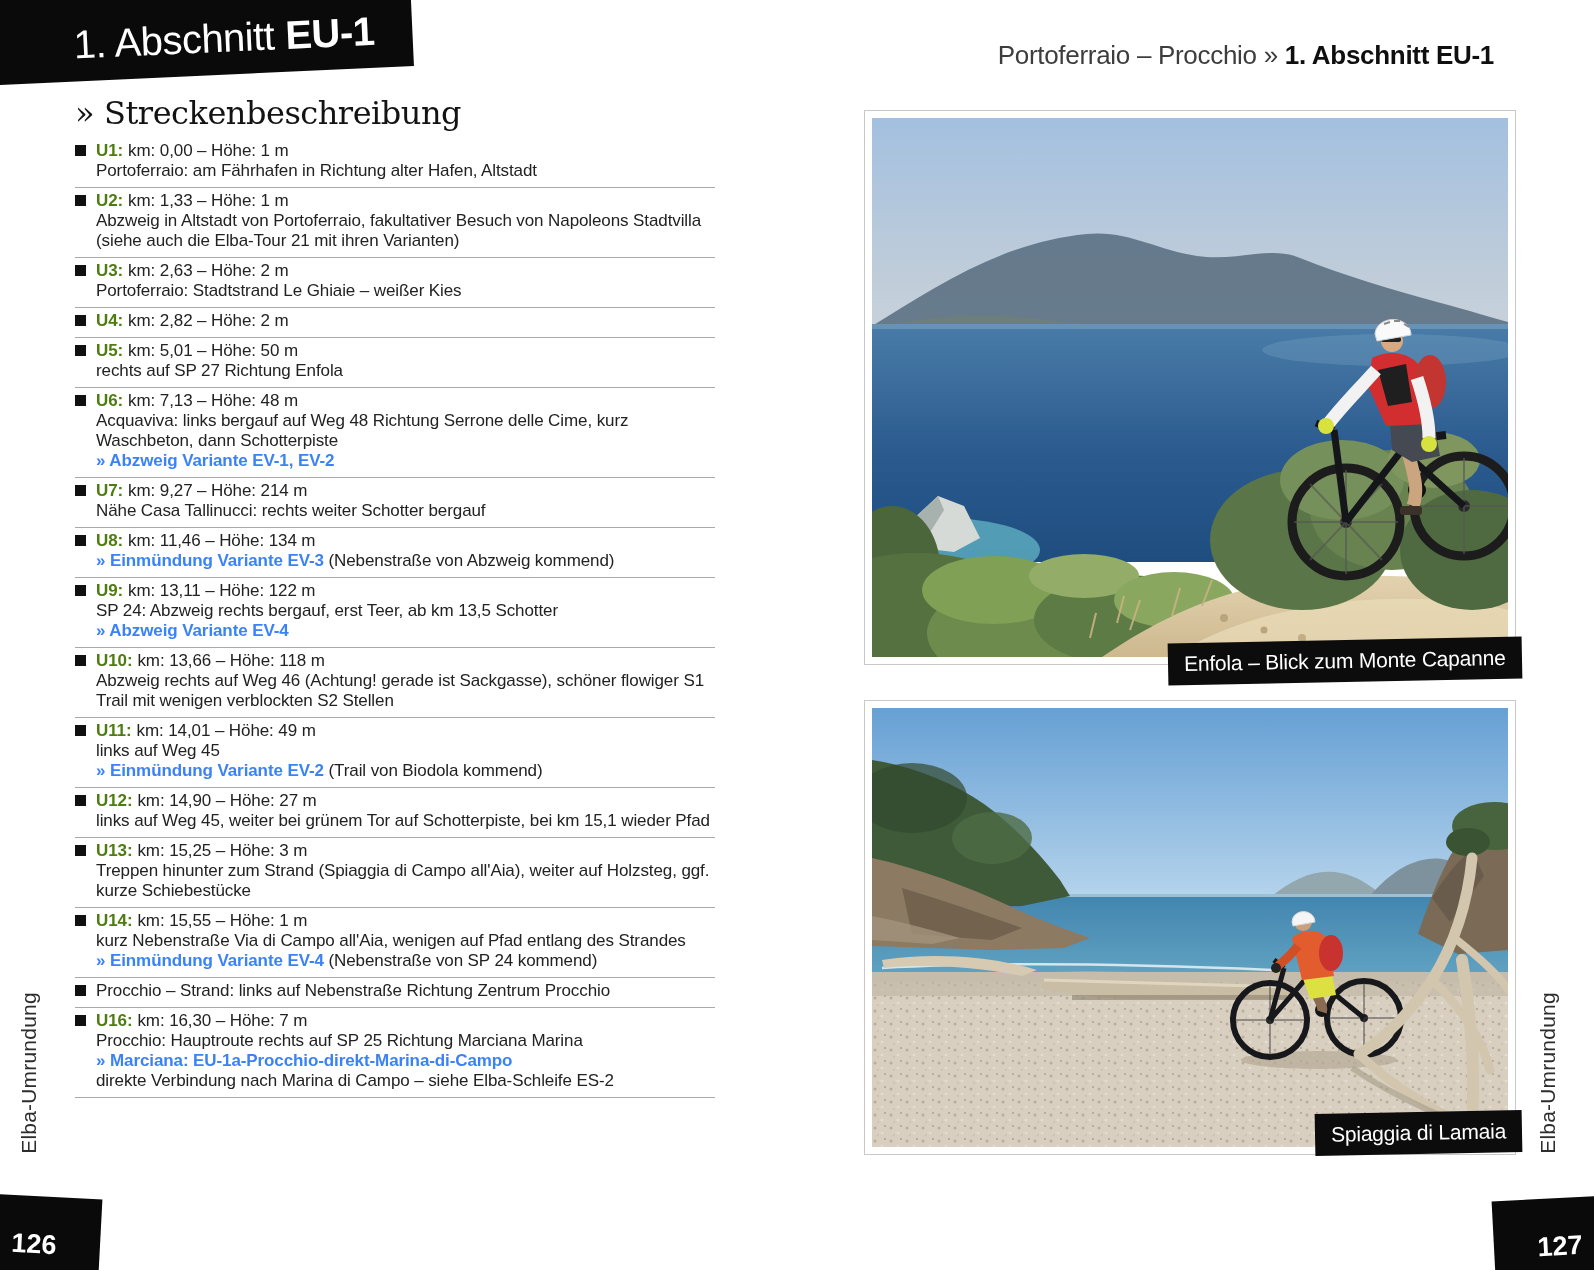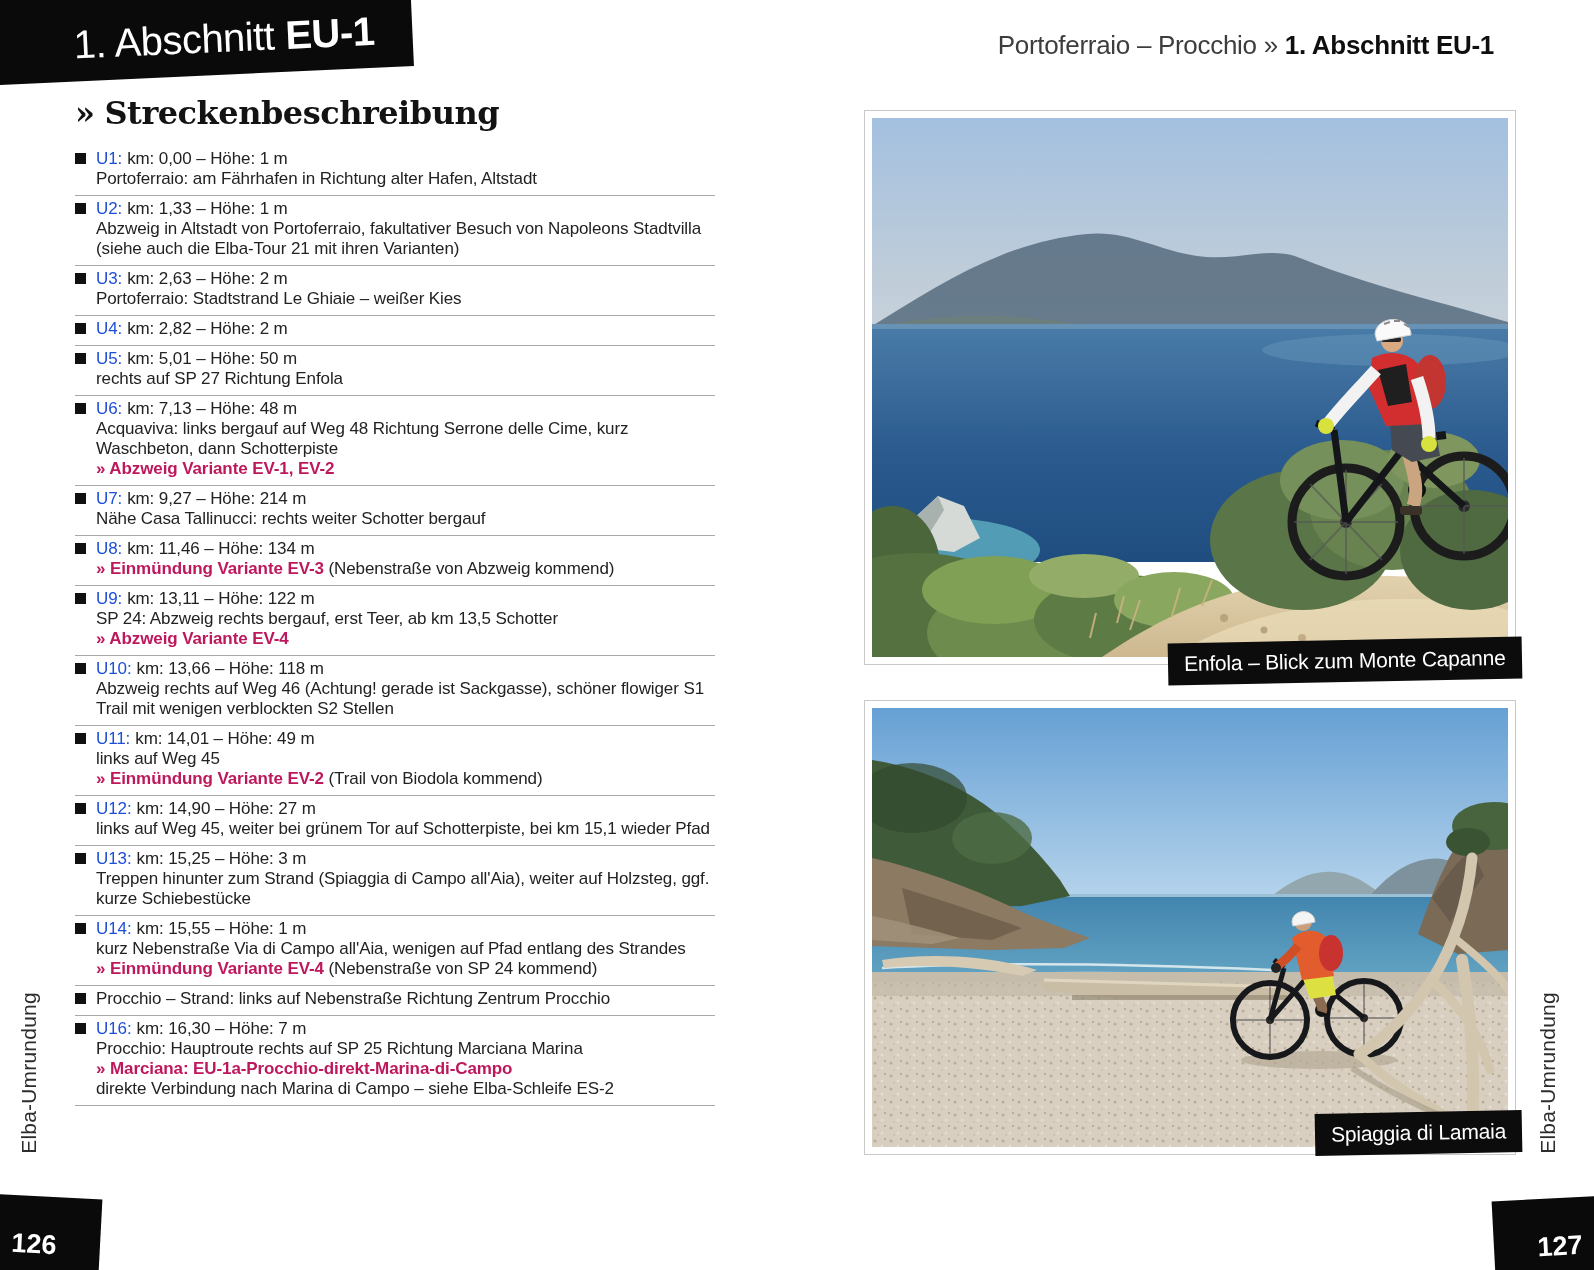--- a/index.html
+++ b/index.html
@@ -11,36 +11,36 @@
   
   .banner{
     position:absolute;left:-22px;top:-20px;width:434px;height:96px;
     background:#0a0a0a;transform:rotate(-2.6deg);
     display:flex;align-items:flex-end;justify-content:flex-end;
     padding:0 38px 14px 0;box-sizing:border-box;
   }
   .banner-text{color:#fff;font-size:40px;white-space:nowrap;letter-spacing:-0.5px;}
   .banner-bold{font-weight:bold;margin-left:11px;}
   
-  .breadcrumb{position:absolute;top:30px;right:100px;font-size:26px;color:#3d3d3d;white-space:nowrap;letter-spacing:-0.3px;}
+  .breadcrumb{position:absolute;top:40px;right:100px;font-size:26px;color:#3d3d3d;white-space:nowrap;letter-spacing:-0.3px;}
   .breadcrumb-bold{font-weight:bold;color:#0f0f0f;margin-left:7px;}
   
   .left-col{position:absolute;left:75px;top:94px;width:640px;}
   .section-title{
-    font-family:"DejaVu Serif", serif;font-weight:bold;font-size:32px;
-    color:#131313;margin:0 0 14px 0;letter-spacing:-0.5px;
+    font-family:"DejaVu Serif", serif;font-weight:normal;font-size:32px;
+    color:#131313;margin:0 0 6px 0;letter-spacing:-0.5px;
   }
   .section-title .marker{margin-right:10px;}
   .wp-item{
     position:relative;padding:3px 0 6px 21px;border-bottom:1.5px solid #a9a9a9;
     font-size:17px;line-height:20px;letter-spacing:-0.1px;color:#222;
   }
   .bullet{position:absolute;left:0;top:7px;width:11px;height:11px;background:#101010;}
-  .wp-label{font-weight:normal;color:#1d4ed8;margin-right:5px;}
-  .wp-variant-bold{font-weight:bold;color:#be185d;}
+  .wp-label{font-weight:bold;color:#4d7c0f;margin-right:5px;}
+  .wp-variant-bold{font-weight:bold;color:#3b82f6;}
   
   .photo-frame{
     position:absolute;margin:0;background:#fff;border:1px solid #c9c9c9;
     padding:7px;box-sizing:border-box;
   }
   #photo1{left:864px;top:110px;width:652px;height:555px;}
   #photo2{left:864px;top:700px;width:652px;height:455px;}
   .photo-frame svg{display:block;width:100%;height:100%;}
   .caption{
     position:absolute;background:#0c0c0c;color:#fff;font-size:21px;line-height:42px;

